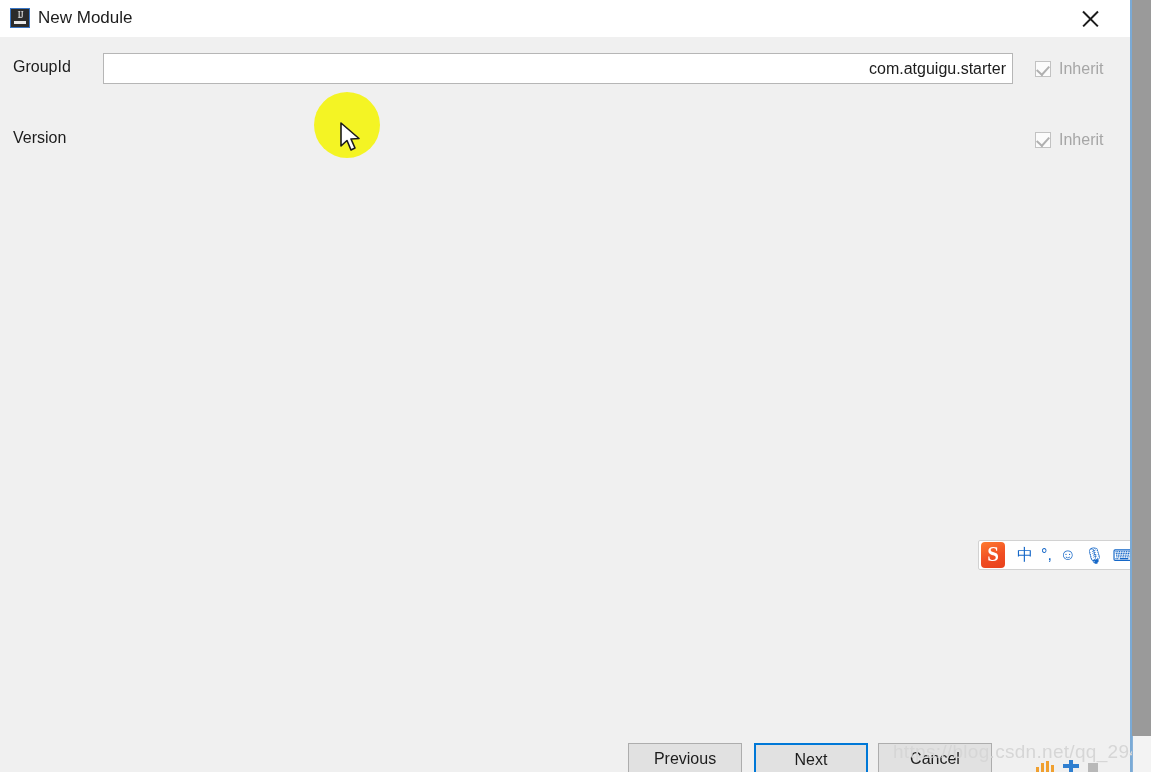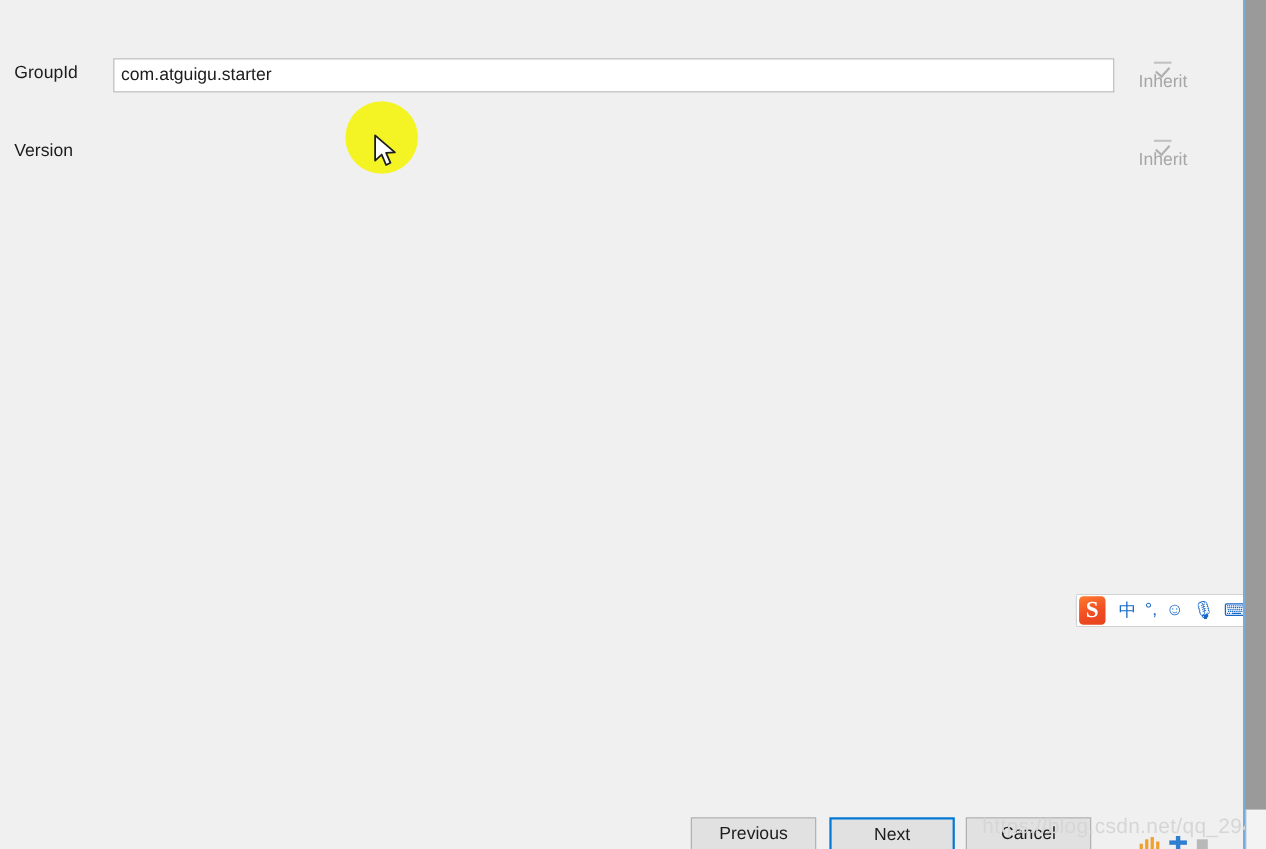--- a/index.html
+++ b/index.html
@@ -124,20 +124,21 @@
     height: 31px;
     background: #ffffff;
     border: 1px solid #b6b6b6;
     box-sizing: border-box;
     font-family: "Liberation Sans", sans-serif;
     font-size: 16px;
     color: #1c1c1c;
     padding: 0 6px;
     line-height: 29px;
     outline: none;
+    text-align: right;
   }
   .field-input.focused {
     border: 2px solid #3a8edf;
   }
   .caret {
     position: absolute;
     width: 1.6px;
     height: 20px;
     background: #111;
     top: 5px;
@@ -145,21 +146,20 @@
 
   
   .inherit-group {
     position: absolute;
     left: 1035px;
     top: 3px;
     height: 26px;
     display: flex;
     align-items: center;
     gap: 8px;
-    flex-direction: column;
   }
   .checkbox {
     width: 16px; height: 16px;
     border: 1px solid #c2c2c2;
     background: #fbfbfb;
     box-sizing: border-box;
     position: relative;
   }
   .checkbox .tick {
     position: absolute;
@@ -327,20 +327,31 @@
   .tray-cross .v { position: absolute; left: 6px; top: 0; width: 4px; height: 12px; background: #2f7fd0; }
   .tray-dot { width: 10px; height: 9px; background: #b8b8b8; }
 </style>
 </head>
 <body>
 
 <div id="screen">
 
   <div id="dialog">
 
+    <div id="titlebar">
+      <div id="app-icon">
+        <span class="ij-text">IJ</span>
+        <span class="ij-bar"></span>
+      </div>
+      <div id="window-title">New Module</div>
+      <div id="close-button">
+        <span class="x1"></span>
+        <span class="x2"></span>
+      </div>
+    </div>
 
     <div id="form">
 
       <div class="field-row" style="top:16px;">
         <div class="field-label">GroupId</div>
         <input class="field-input" type="text" readonly="" value="com.atguigu.starter" style="">
         <div class="inherit-group">
           <span class="checkbox">
             <span class="tick"></span>
           </span>

